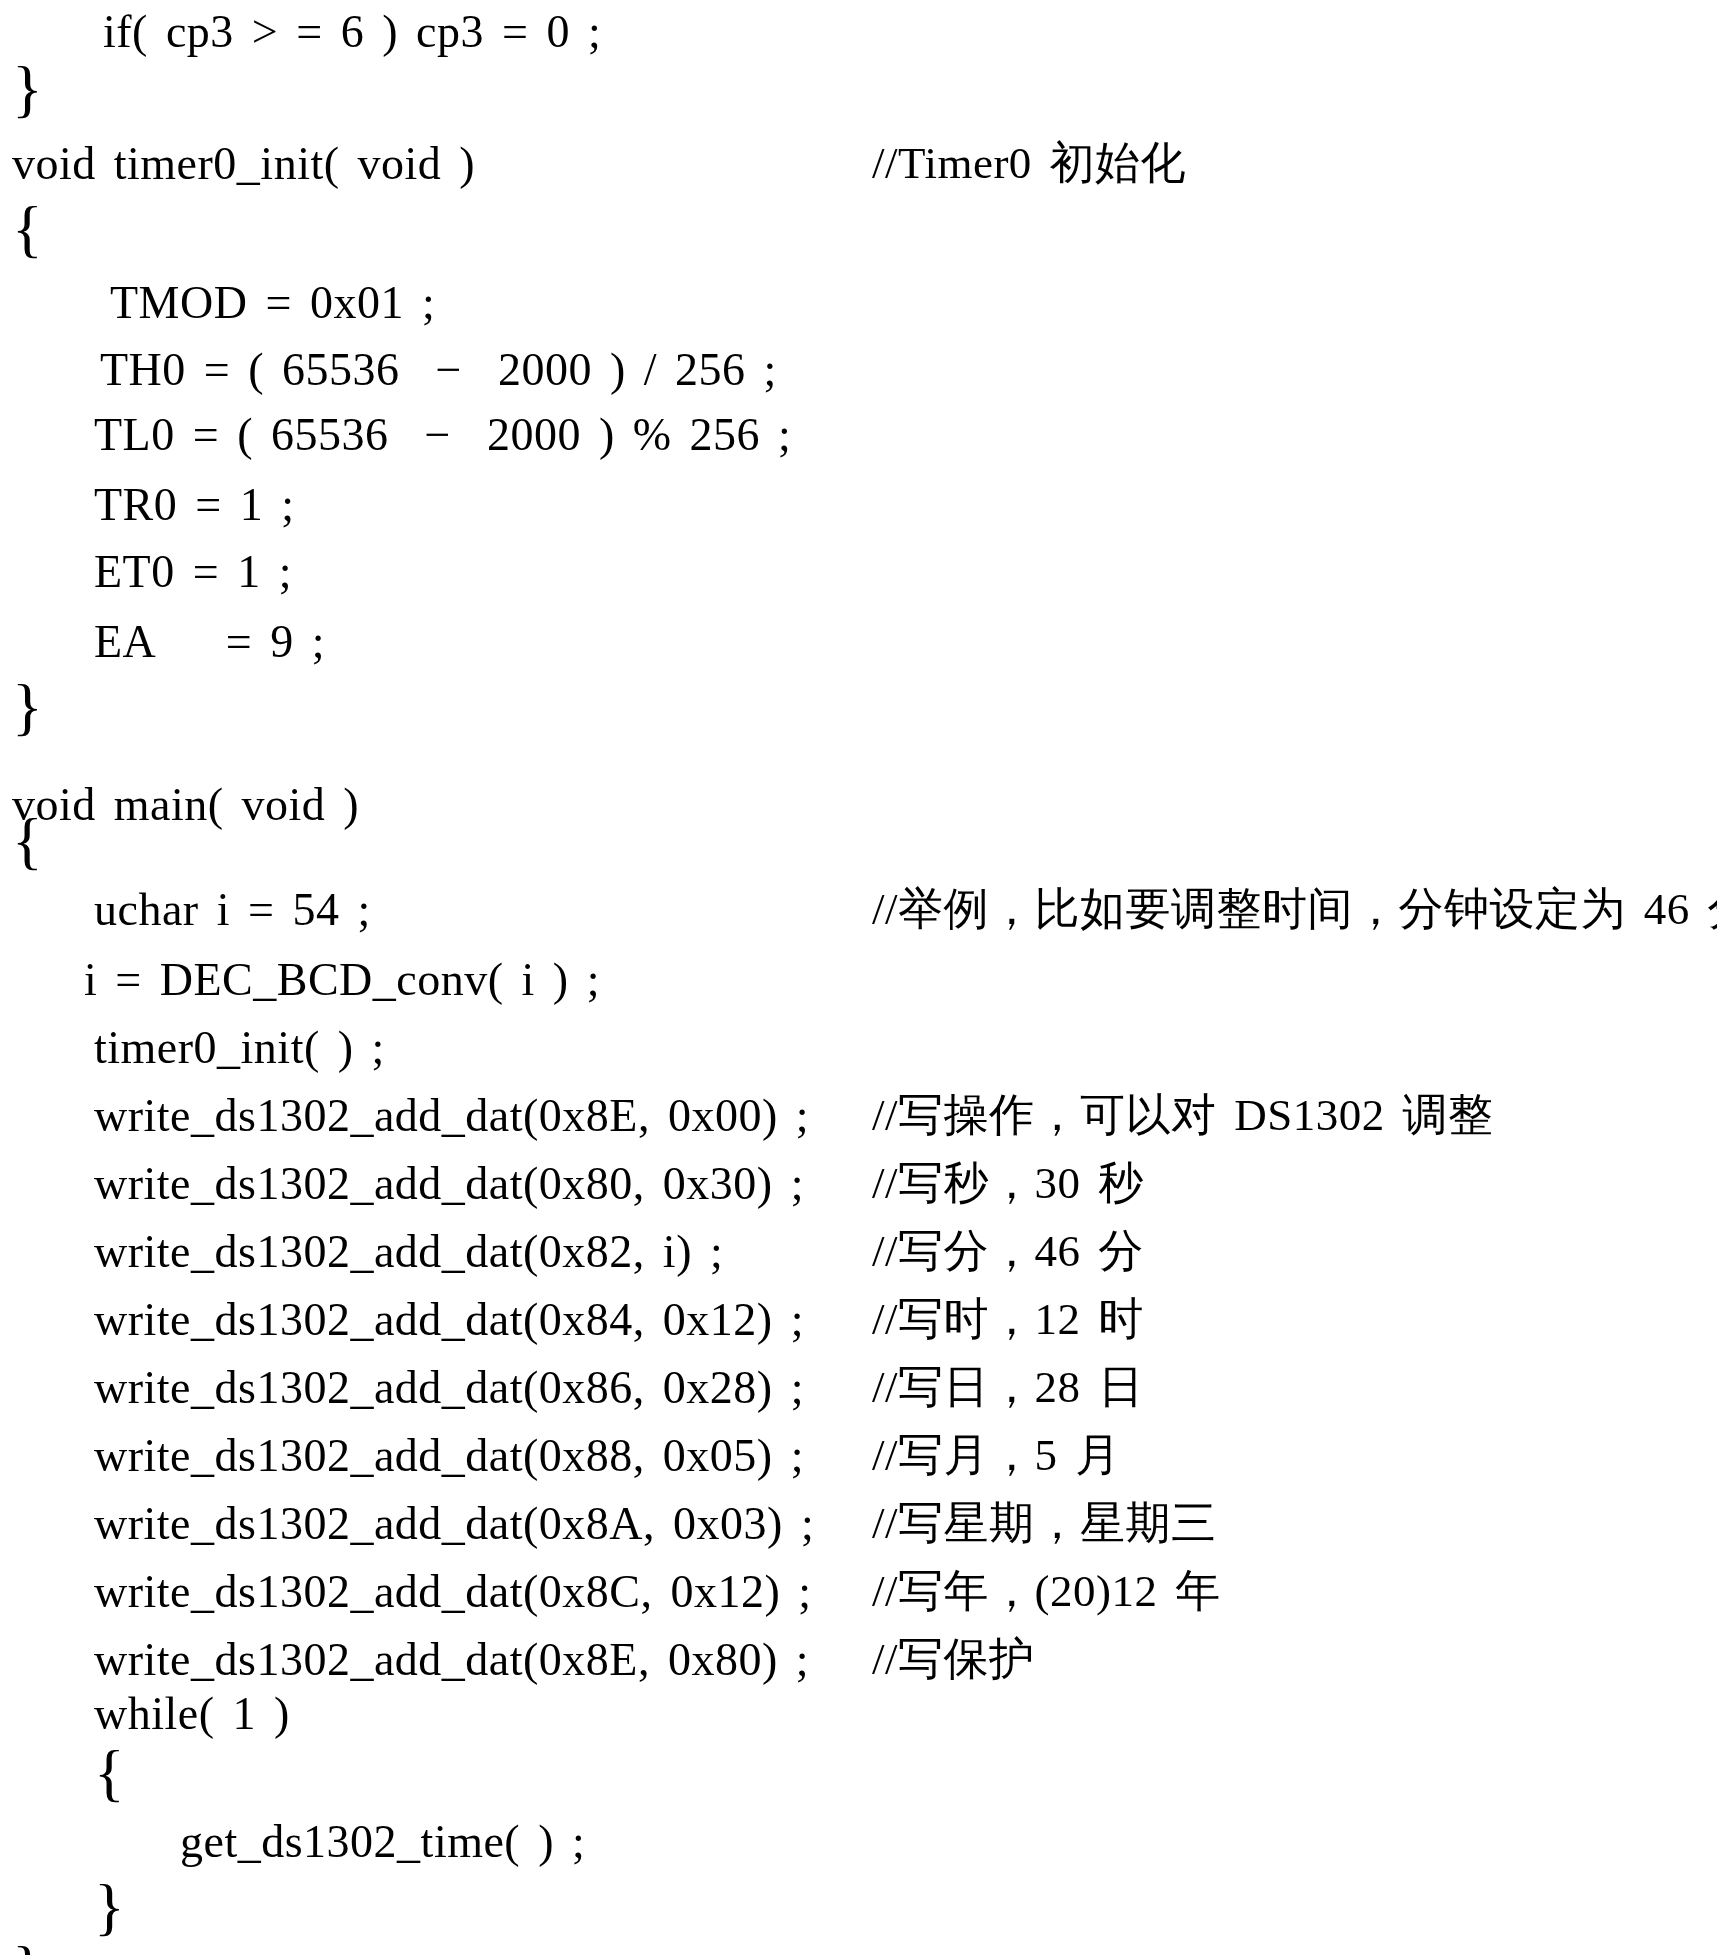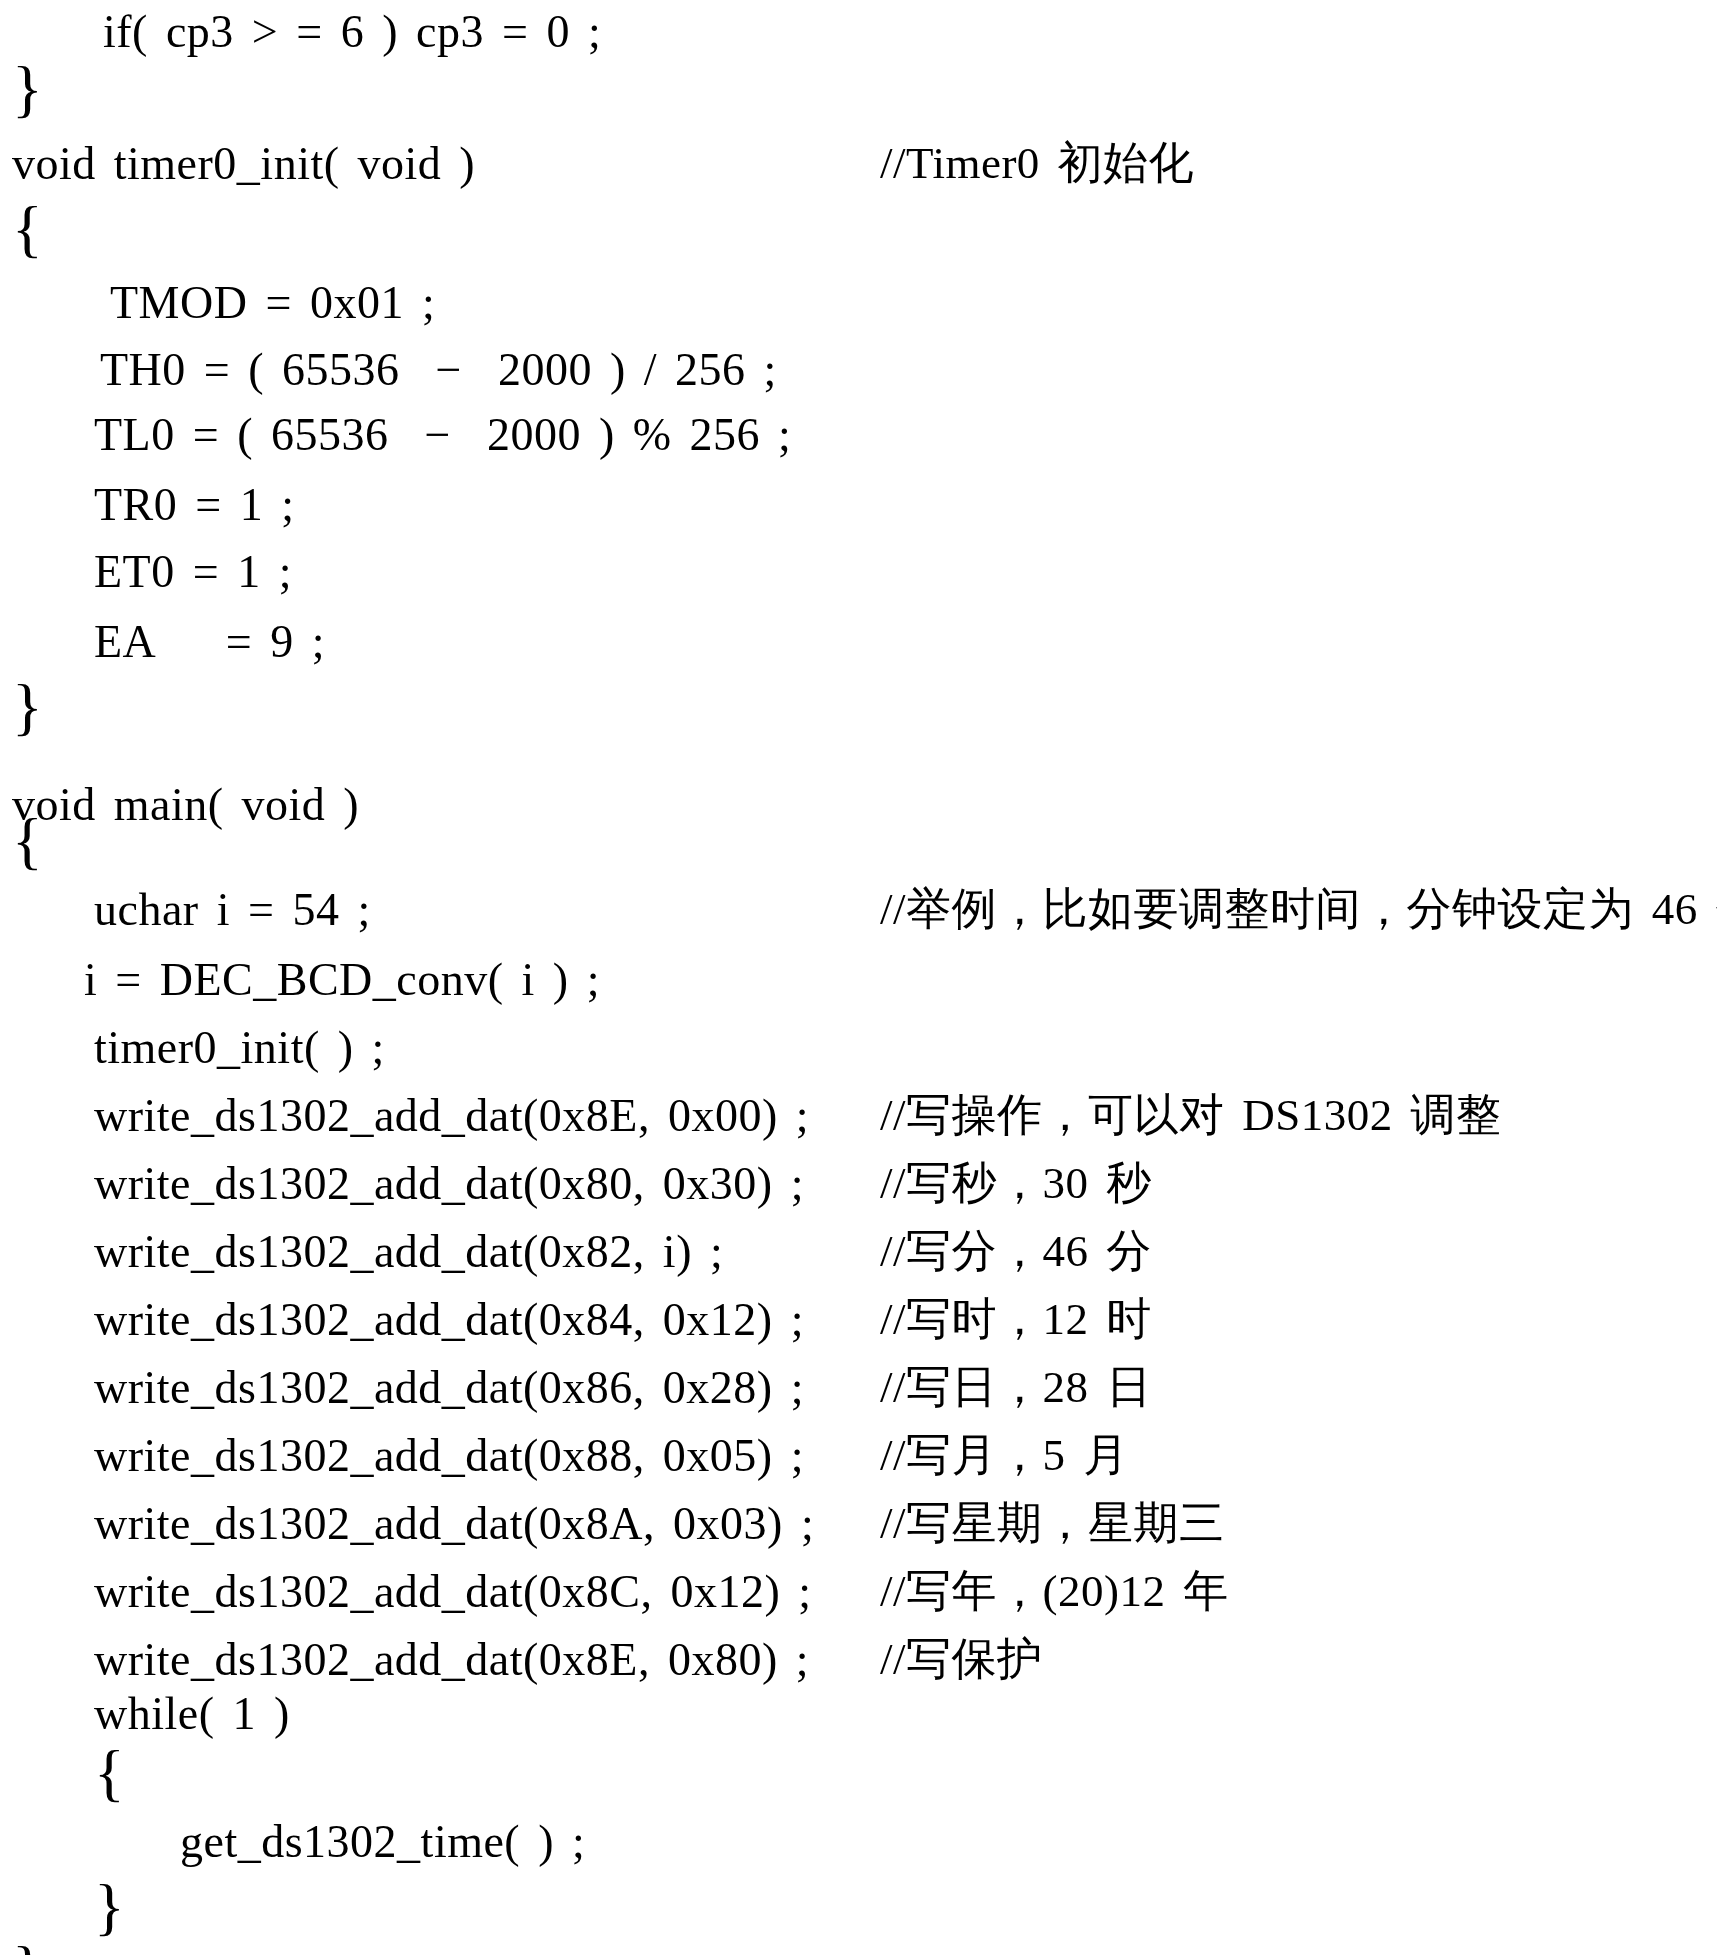--- a/index.html
+++ b/index.html
@@ -28,21 +28,20 @@
     top: 0;
     white-space: pre;
     font-size: 46px;
     line-height: 1.05;
     letter-spacing: 0.5px;
     word-spacing: 6px;
     color: #000000;
   }
   .comment-text {
     font-size: 45px;
-    margin-left: 8px;
   }
   .brace-line .code-text {
     font-size: 64px;
     line-height: 0.9;
     letter-spacing: 0;
   }
 </style>
 </head>
 <body>
 

